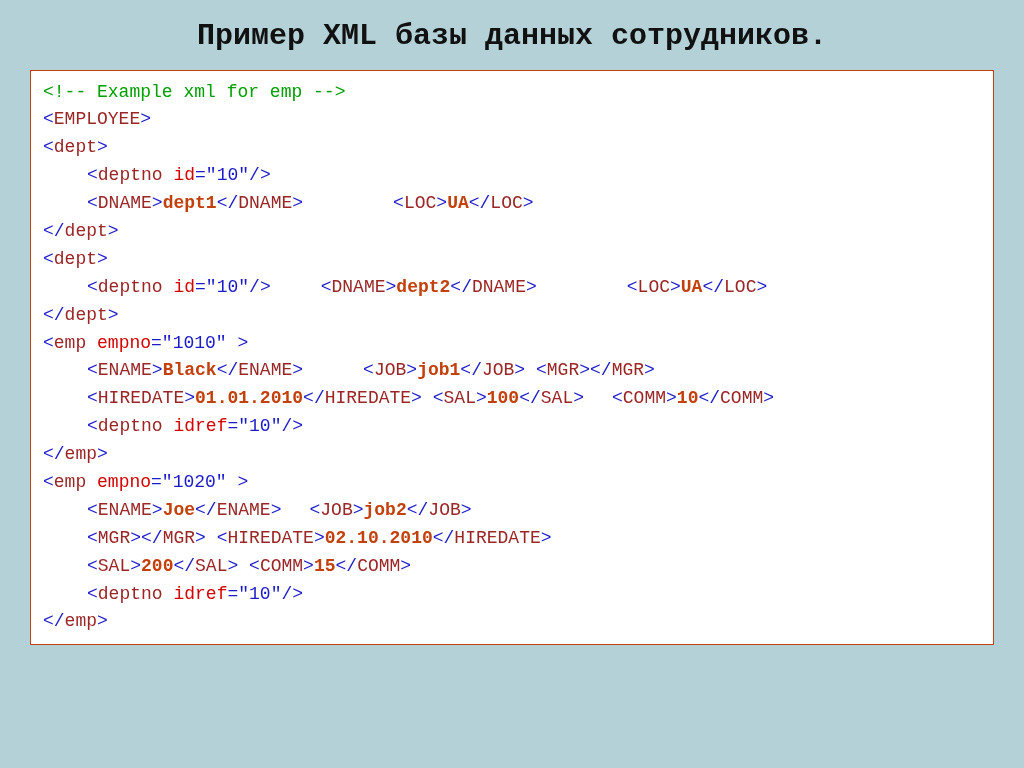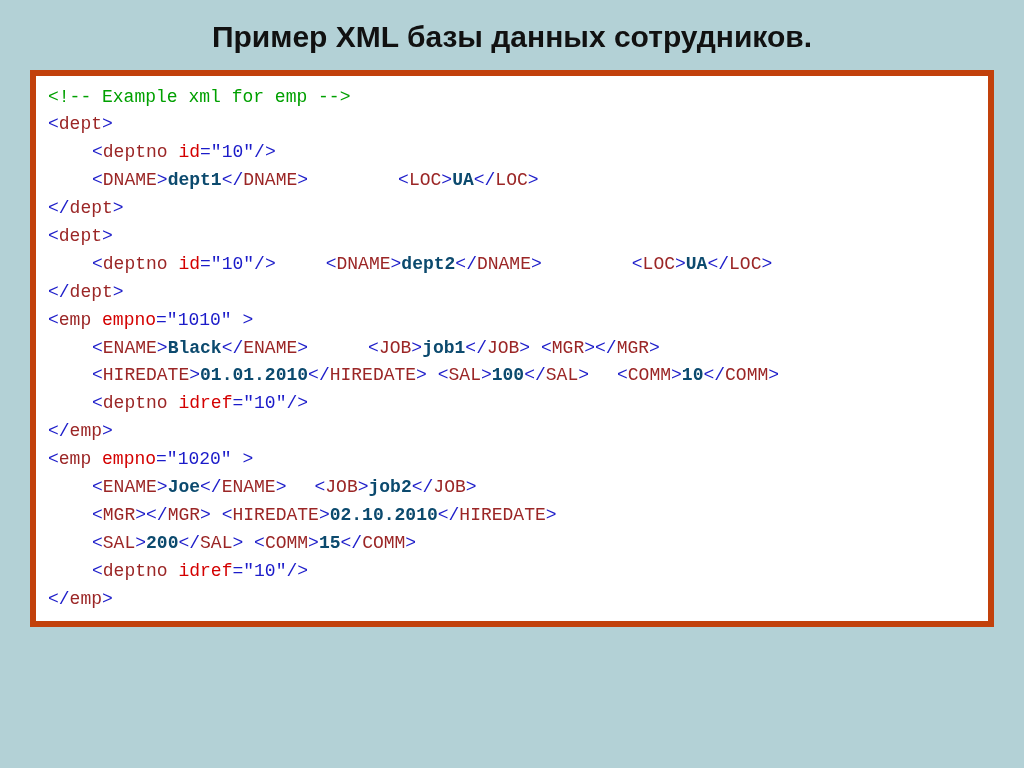--- a/index.html
+++ b/index.html
@@ -17,54 +17,56 @@
     box-sizing: border-box;
     padding: 10px 30px 20px 30px;
   }
   .title {
     text-align: center;
     font-size: 30px;
     font-weight: bold;
     color: #111;
     margin: 8px 0 14px 0;
     line-height: 1.25;
+    font-family: Liberation Mono, monospace;
   }
   .codebox {
     background: #fff;
-    border: 6px solid #c2410c;
+    border: 1px solid #c2410c;
     padding: 8px 12px 8px 12px;
     font-family: "Courier New", Courier, monospace;
     font-size: 18px;
     line-height: 1.55;
     color: #000;
     overflow: hidden;
   }
   .line { white-space: pre; }
   .indent1 { padding-left: 44px; }
   .comment { color: #00a000; }
   .bracket { color: #1b1bc9; }
   .tag     { color: #9b2626; }
   .attr    { color: #d40000; text-align: right; }
   .val     { color: #1b1bc9; }
-  .text    { color: #0c4a6e; font-weight: bold; }
+  .text    { color: #c2410c; font-weight: bold; }
   .gap     { display: inline-block; }
 </style>
 </head>
 <body>
 
 <div class="slide">
 
   <div class="title">
     <span>Пример XML базы данных сотрудников.</span><br>
   </div>
 
   <div class="codebox">
 
     <div class="line"><span class="comment">&lt;!-- Example xml for emp --&gt;</span></div>
 
+    <div class="line"><span class="bracket">&lt;</span><span class="tag">EMPLOYEE</span><span class="bracket">&gt;</span></div>
 
     <div class="line"><span class="bracket">&lt;</span><span class="tag">dept</span><span class="bracket">&gt;</span></div>
     <div class="line indent1"><span class="bracket">&lt;</span><span class="tag">deptno</span> <span class="attr">id</span><span class="bracket">=</span><span class="val">"10"</span><span class="bracket">/&gt;</span></div>
     <div class="line indent1"><span class="bracket">&lt;</span><span class="tag">DNAME</span><span class="bracket">&gt;</span><span class="text">dept1</span><span class="bracket">&lt;/</span><span class="tag">DNAME</span><span class="bracket">&gt;</span><span class="gap" style="width:90px"></span><span class="bracket">&lt;</span><span class="tag">LOC</span><span class="bracket">&gt;</span><span class="text">UA</span><span class="bracket">&lt;/</span><span class="tag">LOC</span><span class="bracket">&gt;</span></div>
     <div class="line"><span class="bracket">&lt;/</span><span class="tag">dept</span><span class="bracket">&gt;</span></div>
 
     <div class="line"><span class="bracket">&lt;</span><span class="tag">dept</span><span class="bracket">&gt;</span></div>
     <div class="line indent1"><span class="bracket">&lt;</span><span class="tag">deptno</span> <span class="attr">id</span><span class="bracket">=</span><span class="val">"10"</span><span class="bracket">/&gt;</span><span class="gap" style="width:50px"></span><span class="bracket">&lt;</span><span class="tag">DNAME</span><span class="bracket">&gt;</span><span class="text">dept2</span><span class="bracket">&lt;/</span><span class="tag">DNAME</span><span class="bracket">&gt;</span><span class="gap" style="width:90px"></span><span class="bracket">&lt;</span><span class="tag">LOC</span><span class="bracket">&gt;</span><span class="text">UA</span><span class="bracket">&lt;/</span><span class="tag">LOC</span><span class="bracket">&gt;</span></div>
     <div class="line"><span class="bracket">&lt;/</span><span class="tag">dept</span><span class="bracket">&gt;</span></div>
 

